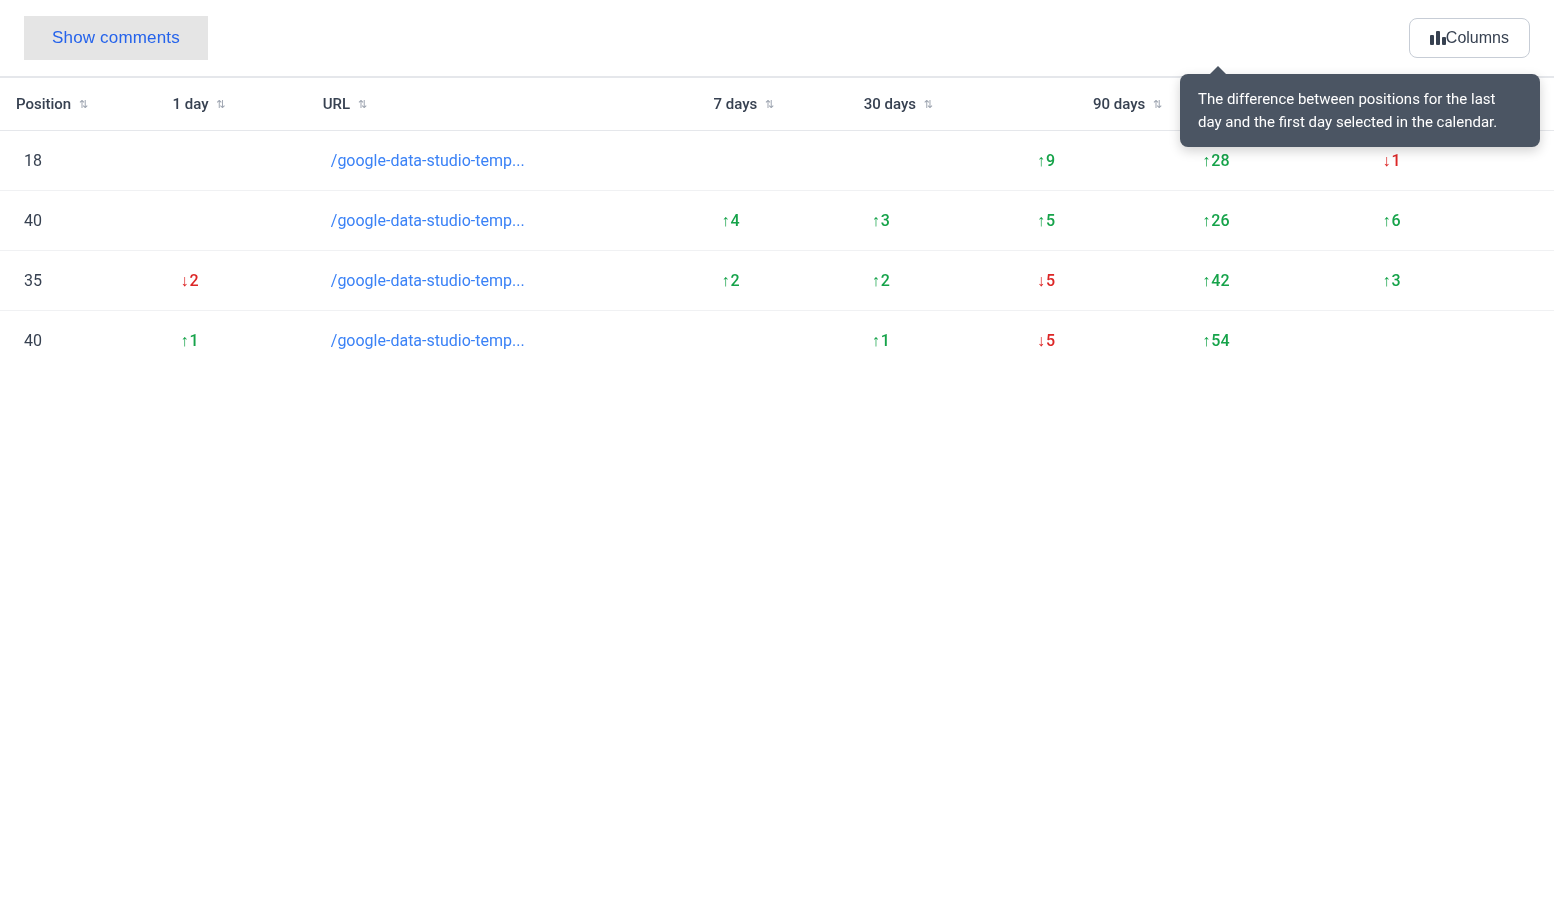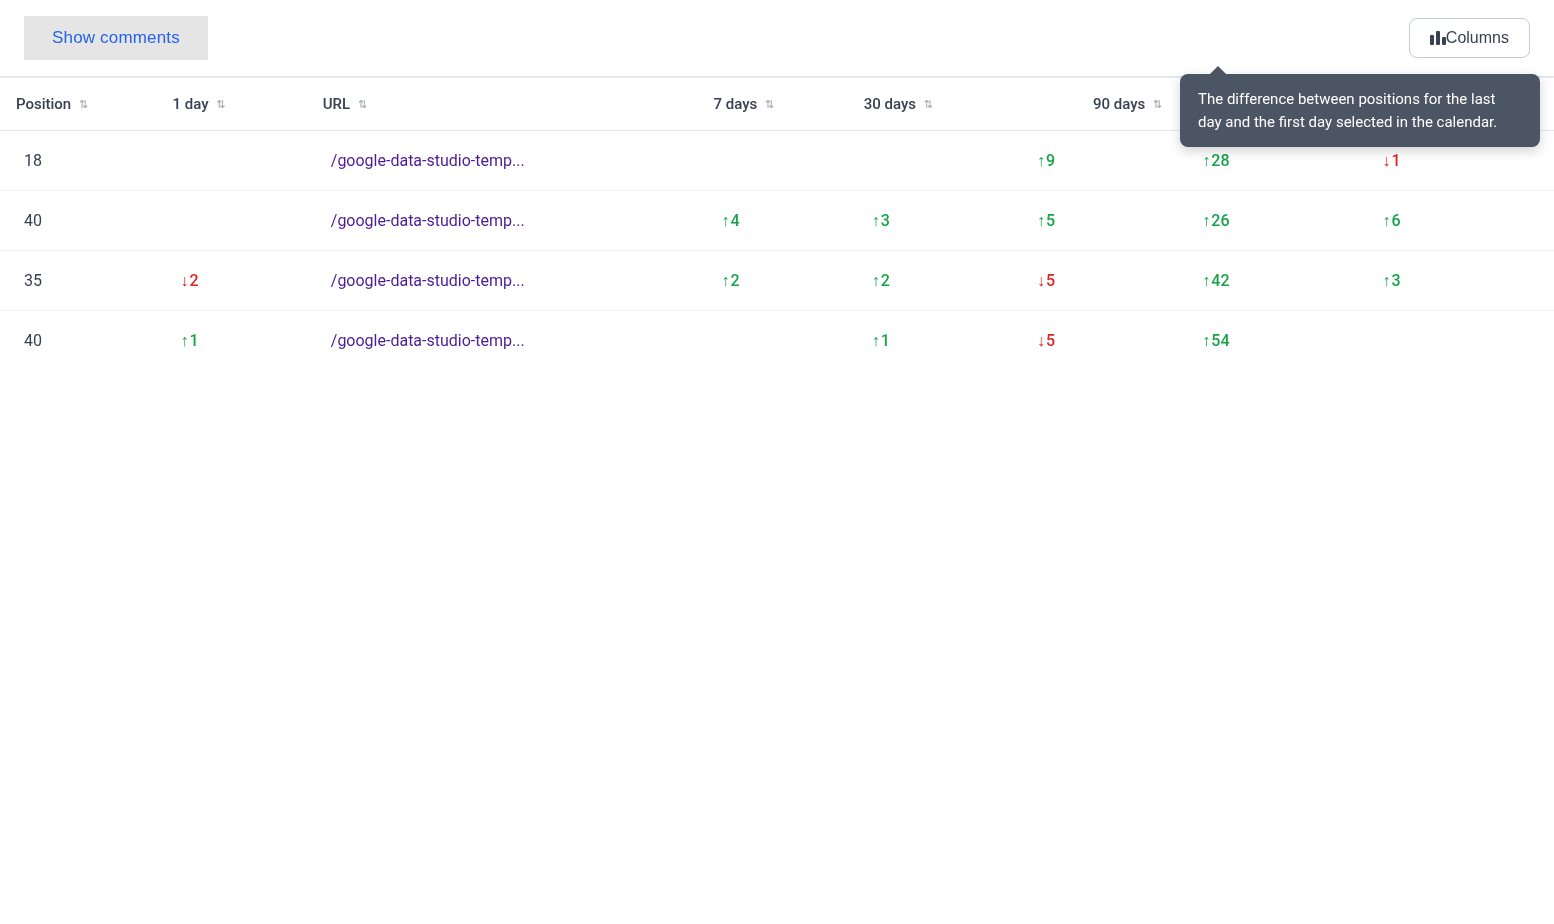--- a/index.html
+++ b/index.html
@@ -132,21 +132,21 @@
     }
 
     td {
       padding: 20px 24px;
       border-bottom: 1px solid #f0f1f3;
       color: #374151;
       font-size: 16px;
     }
 
     td.url-cell {
-      color: #4c1d95;
+      color: #3b82f6;
       max-width: 240px;
       overflow: hidden;
       text-overflow: ellipsis;
       white-space: nowrap;
     }
 
     .up {
       color: #16a34a;
       font-weight: 500;
     }

